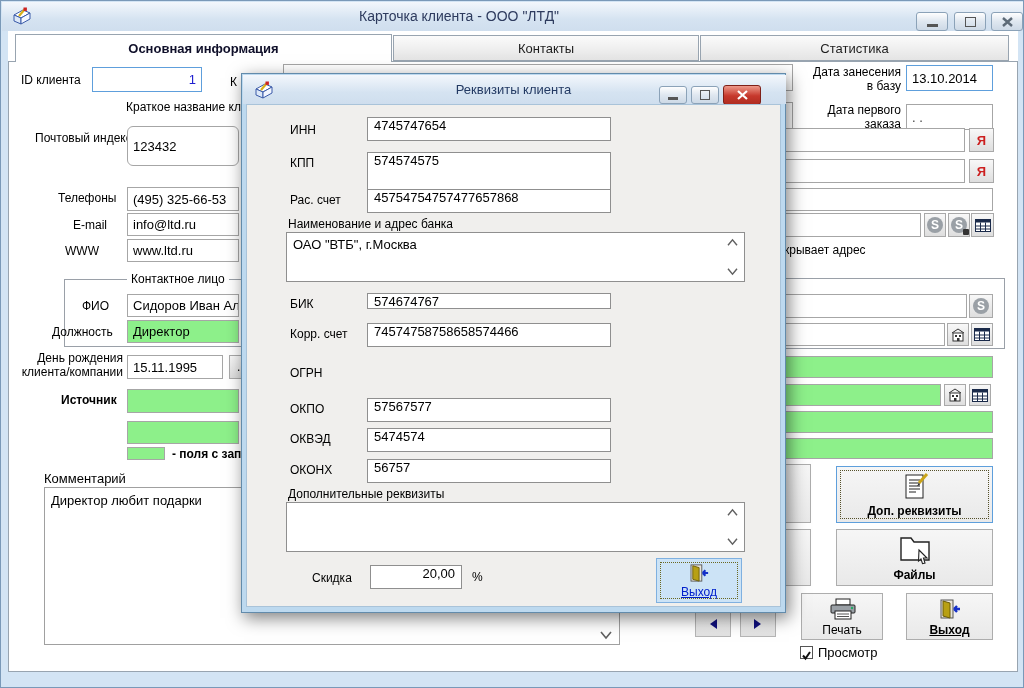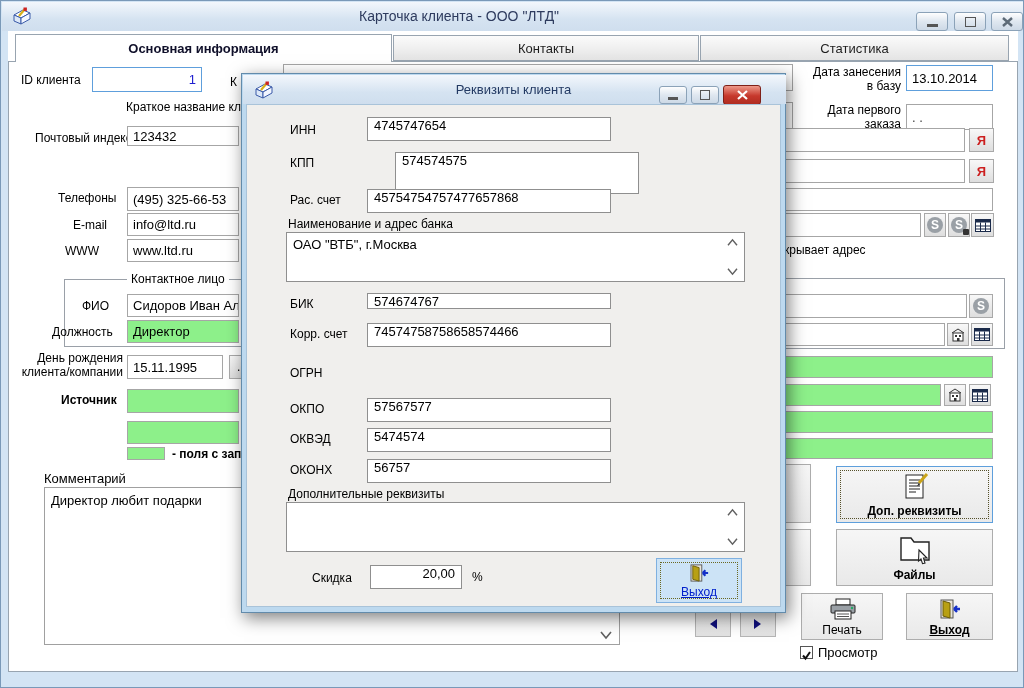--- a/index.html
+++ b/index.html
@@ -83,21 +83,21 @@
   <div class="abs lbl" style="left:20px;top:72px;">ID клиента</div>
   <div class="abs inp blue" style="left:91px;top:66px;width:110px;height:25px;justify-content:flex-end;color:#1f1fd0;">
     <span>1</span>
   </div>
   <div class="abs lbl" style="left:229px;top:74px;">К</div>
   <div class="abs inp" style="left:282px;top:63px;width:510px;height:27px;"></div>
   <div class="abs inp" style="left:430px;top:101px;width:362px;height:27px;"></div>
   <div class="abs lbl" style="left:125px;top:99px;">Краткое название кл</div>
 
   <div class="abs lbl" style="left:34px;top:130px;text-align:center;">Почтовый индекс</div>
-  <div class="abs inp" style="left:126px;top:125px;width:112px;height:20px;">
+  <div class="abs inp" style="left:126px;top:125px;width:112px;height:40px;border-radius:6px;">
     <span>123432</span>
   </div>
 
   <div class="abs lbl" style="left:57px;top:190px;">Телефоны</div>
   <div class="abs inp" style="left:126px;top:186px;width:112px;height:24px;">
     <span>(495) 325-66-53</span>
   </div>
   <div class="abs lbl" style="left:72px;top:217px;">E-mail</div>
   <div class="abs inp" style="left:126px;top:212px;width:112px;height:23px;">
     <span>info@ltd.ru</span>
@@ -315,21 +315,21 @@
       </svg>
     </div>
 
     <div class="body"></div>
 
     <div class="abs dlbl" style="left:48px;top:49px;">ИНН</div>
     <div class="abs dinp" style="left:125px;top:43px;width:244px;height:24px;">
       <span>4745747654</span>
     </div>
     <div class="abs dlbl" style="left:48px;top:82px;">КПП</div>
-    <div class="abs dinp" style="left:125px;top:78px;width:244px;height:42px;margin-left:28px;">
+    <div class="abs dinp" style="left:125px;top:78px;width:244px;height:42px;">
       <span>574574575</span>
     </div>
     <div class="abs dlbl" style="left:48px;top:119px;">Рас. счет</div>
     <div class="abs dinp" style="left:125px;top:115px;width:244px;height:24px;">
       <span>45754754757477657868</span>
     </div>
 
     <div class="abs dlbl" style="left:46px;top:143px;">Наименование и адрес банка</div>
     <div class="abs" style="left:44px;top:158px;width:459px;height:50px;background:#fff;border:1px solid #8f8f8f;">
       <div style="padding:4px 6px;font-size:13px;white-space:nowrap;overflow:hidden;">ОАО "ВТБ", г.Москва</div>

